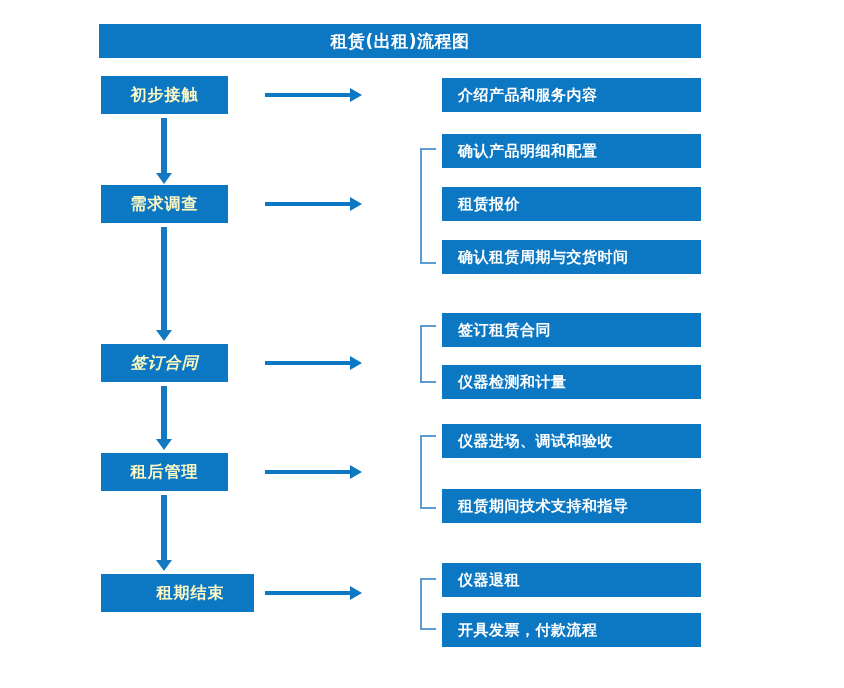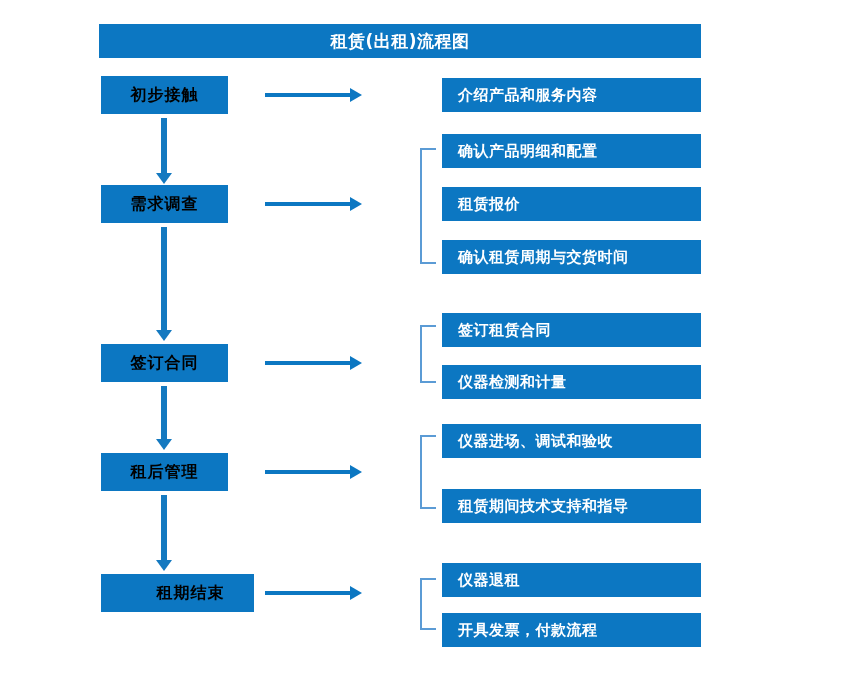--- a/index.html
+++ b/index.html
@@ -37,21 +37,21 @@
     margin-top: 11px;
   }
 
   
   .stage-box {
     position: absolute;
     left: 101px;
     width: 127px;
     height: 38px;
     background: #0c77c2;
-    color: #000000;
+    color: #fef9c3;
     font-size: 16px;
     font-weight: bold;
     display: flex;
     align-items: center;
     justify-content: center;
     letter-spacing: 1px;
   }
 
   
   .detail-box {
@@ -134,21 +134,21 @@
 <body>
 
 <div id="canvas">
 
   <div class="title-bar">租赁(出租)流程图</div>
 
   <div class="stage-box" style="top:76px;">初步接触</div>
 
   <div class="stage-box" style="top:185px;">需求调查</div>
 
-  <div class="stage-box" style="top:344px;">签订合同</div>
+  <div class="stage-box" style="top:344px;font-style:italic;">签订合同</div>
 
   <div class="stage-box" style="top:453px;">租后管理</div>
 
   <div class="stage-box" style="top:574px;padding-left:26px;">租期结束</div>
 
   <div class="v-arrow" style="left:156px; top:118px; height:66px;">
     <div class="shaft" style="height:55px;"></div>
     <div class="head"></div>
   </div>
 

